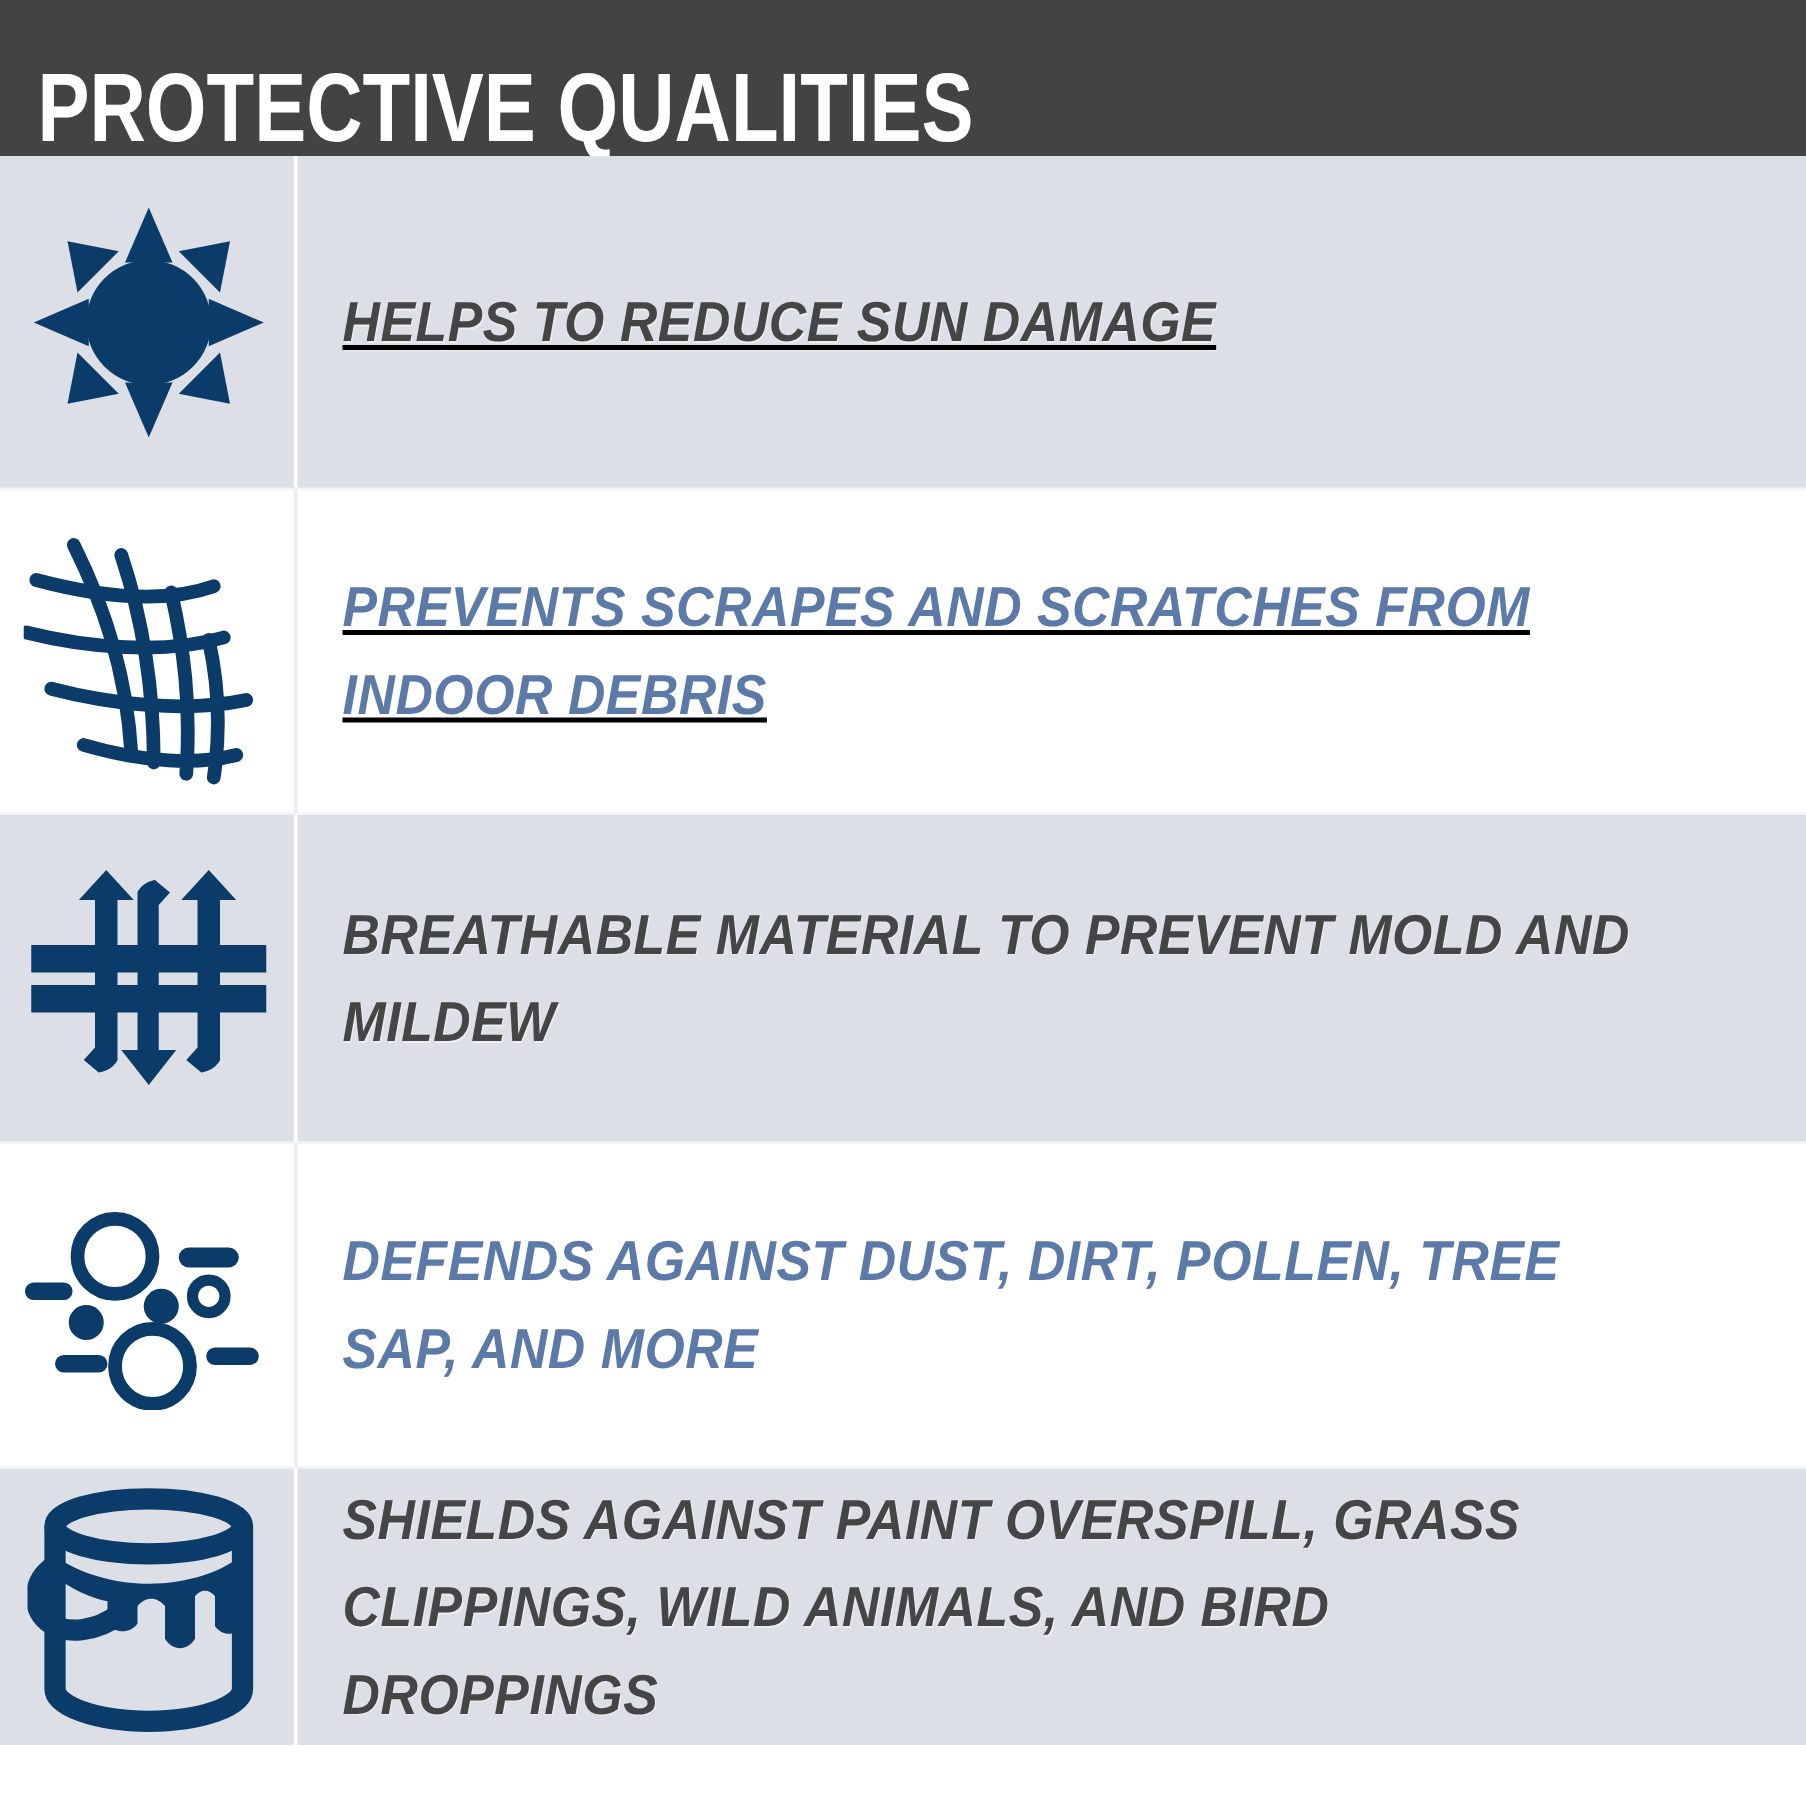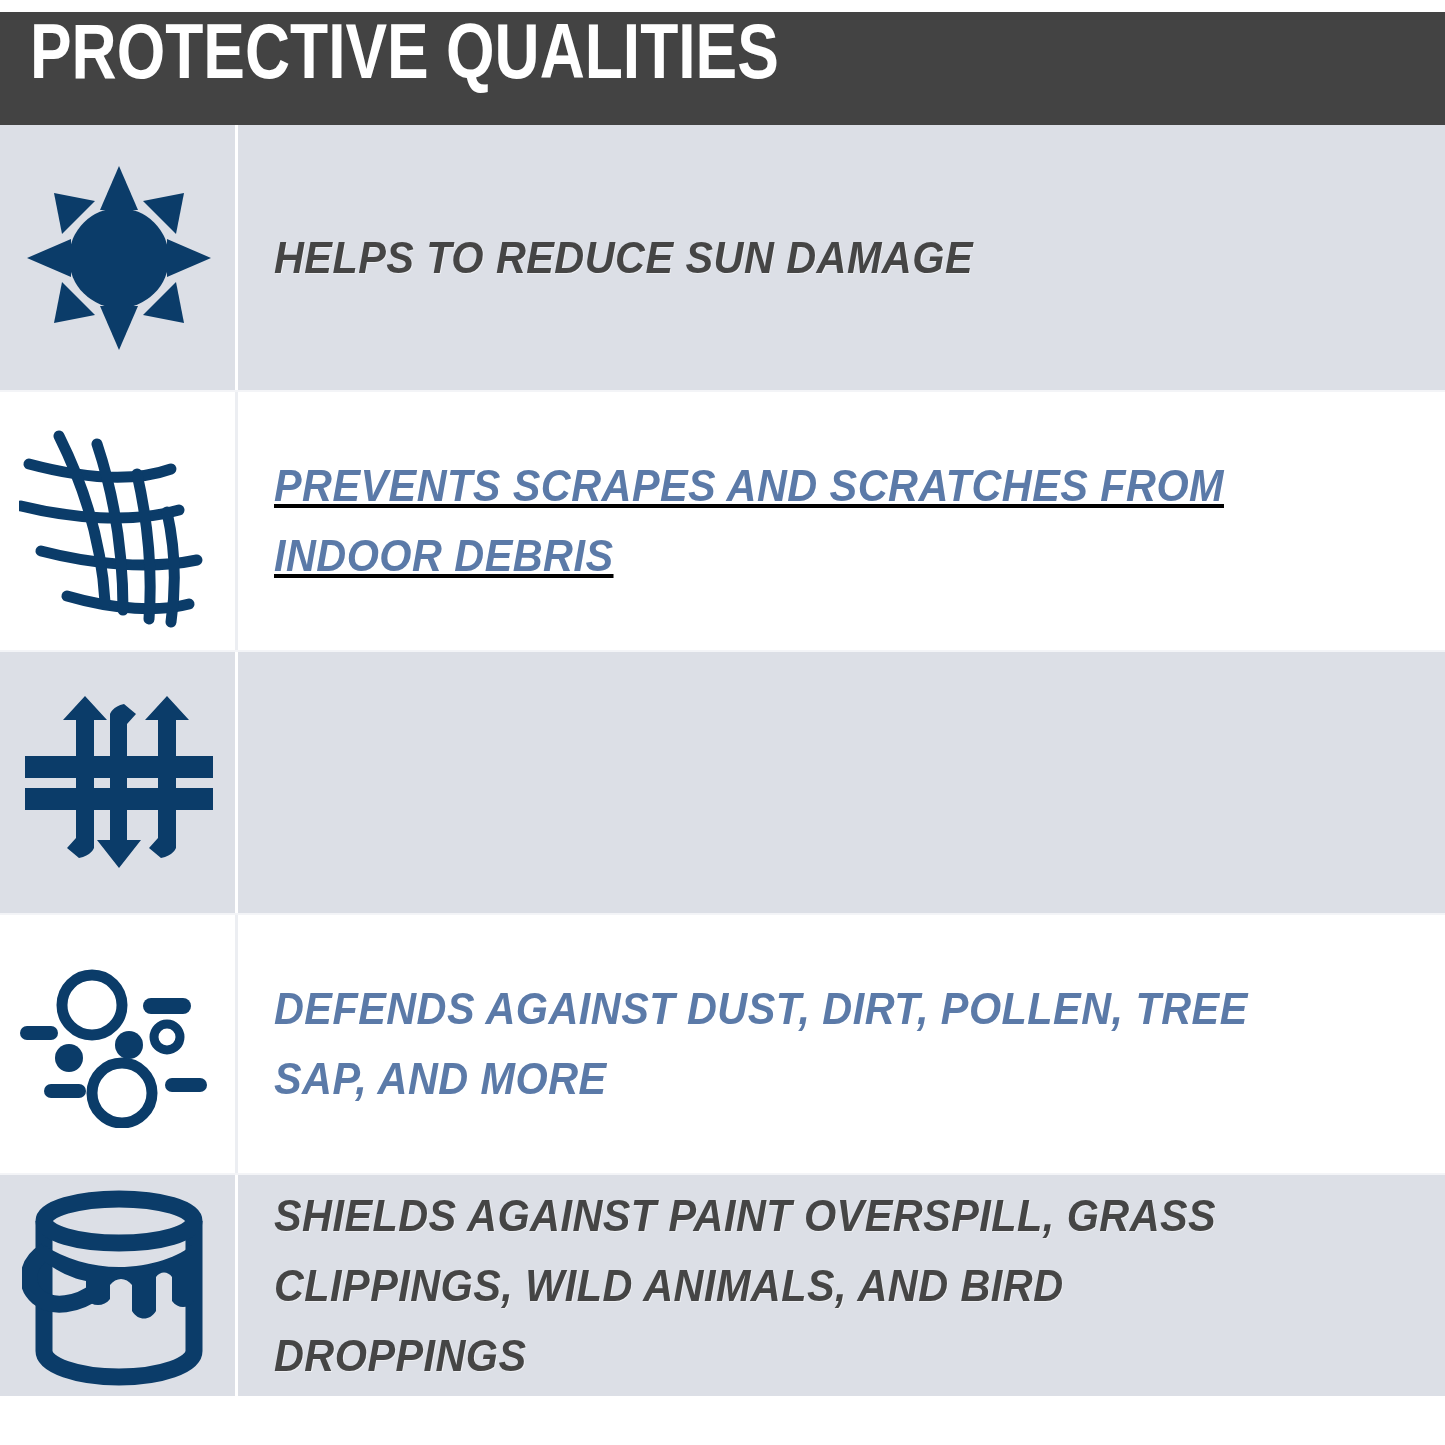--- a/index.html
+++ b/index.html
@@ -17,26 +17,26 @@
     height: 1445px;
     background: #ffffff;
     overflow: hidden;
     box-sizing: border-box;
   }
 
   
   .header-bar {
     position: absolute;
     left: 0;
-    top: 12px;
+    top: 0;
     width: 1445px;
     height: 125px;
     background: #434343;
     display: flex;
-    align-items: flex-start;
+    align-items: flex-end;
   }
   .header-title {
     color: #ffffff;
     font-family: "Liberation Sans Narrow", "Liberation Sans", sans-serif;
     font-weight: bold;
     font-size: 78px;
     line-height: 78px;
     letter-spacing: 0px;
     margin-left: 30px;
     transform: scaleX(0.80);
@@ -98,21 +98,21 @@
     line-height: 70px;
     letter-spacing: 0.5px;
     transform: scaleX(0.92);
     transform-origin: left center;
     text-shadow: 1px 1px 0 rgba(255,255,255,0.45);
   }
   .text-dark { color: #454545; }
   .text-blue { color: #5b7aa8; }
 
   
-  .row-1 { height: 267px; }
+  .row-1 { height: 267px; text-decoration: underline; }
   .row-2 { height: 260px; text-decoration: underline; }
   .row-3 { height: 263px; }
   .row-4 { height: 260px; }
   .row-5 { height: 221px; }
 
   .icon-svg { display: block; }
 </style>
 </head>
 <body>
 
@@ -184,20 +184,23 @@
 
               <path d="M44,32 L66,8 L88,32 L75,32 L75,160 C75,160 72,168 60,170 L48,160 L57,150 L57,32 Z"></path>
 
               <path d="M126,32 L148,8 L170,32 L157,32 L157,160 C157,160 154,168 142,170 L130,160 L139,150 L139,32 Z"></path>
 
               <path d="M122,152 L100,180 L78,152 L91,152 L91,26 C91,26 94,18 105,16 L117,26 L108,36 L108,152 Z"></path>
             </g>
           </svg>
         </span>
         <div class="row-divider"></div>
+      </div>
+      <div class="row-text-cell">
+        <div class="row-text text-dark">BREATHABLE MATERIAL TO PREVENT MOLD AND MILDEW</div>
       </div>
     </div>
 
     <div class="row plain row-4">
       <div class="row-icon-cell">
         <span>
           <svg class="icon-svg" width="205" height="168" viewBox="0 0 205 168">
             <g fill="#0b3c69">
 
               <circle cx="75" cy="45" r="30" fill="none" stroke="#0b3c69" stroke-width="11"></circle>

